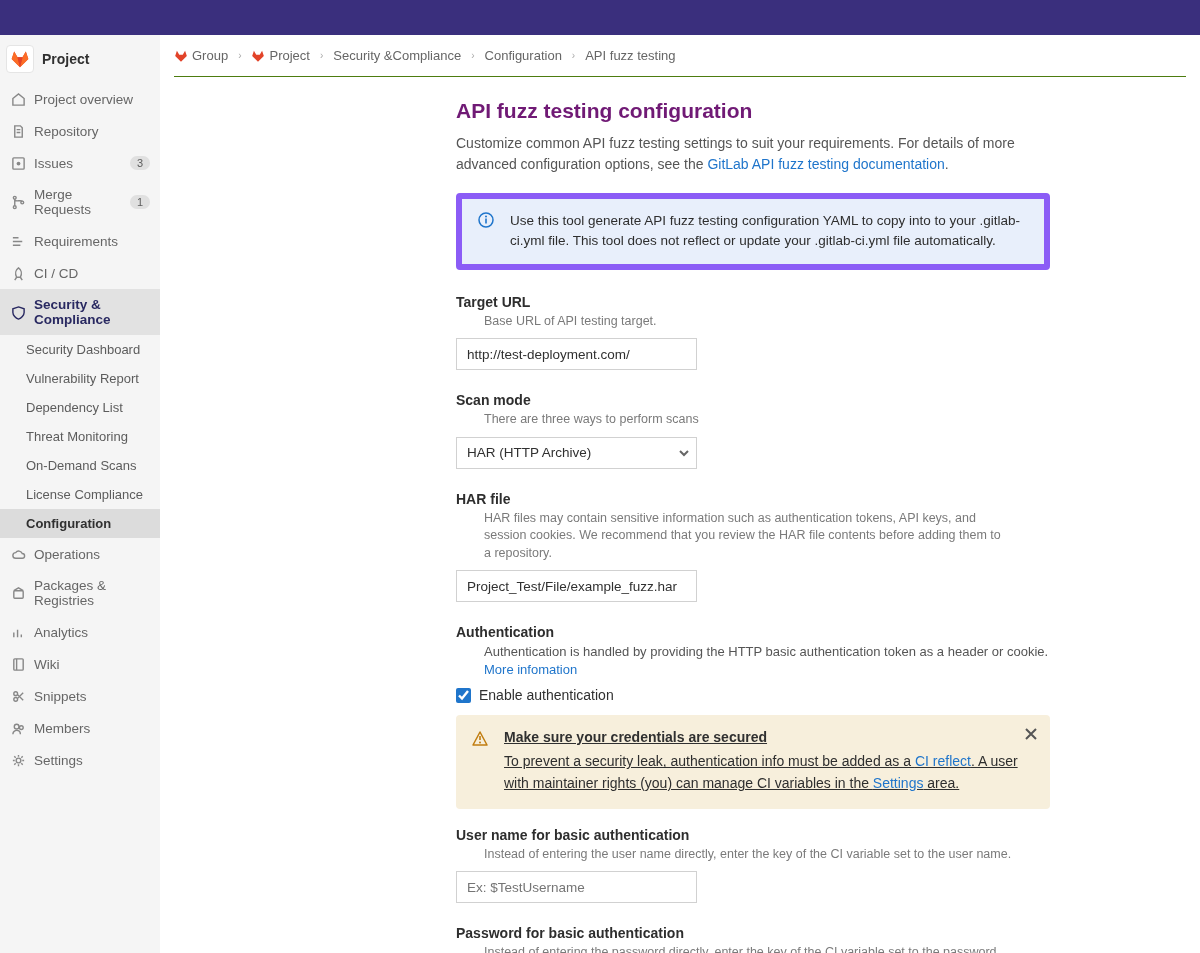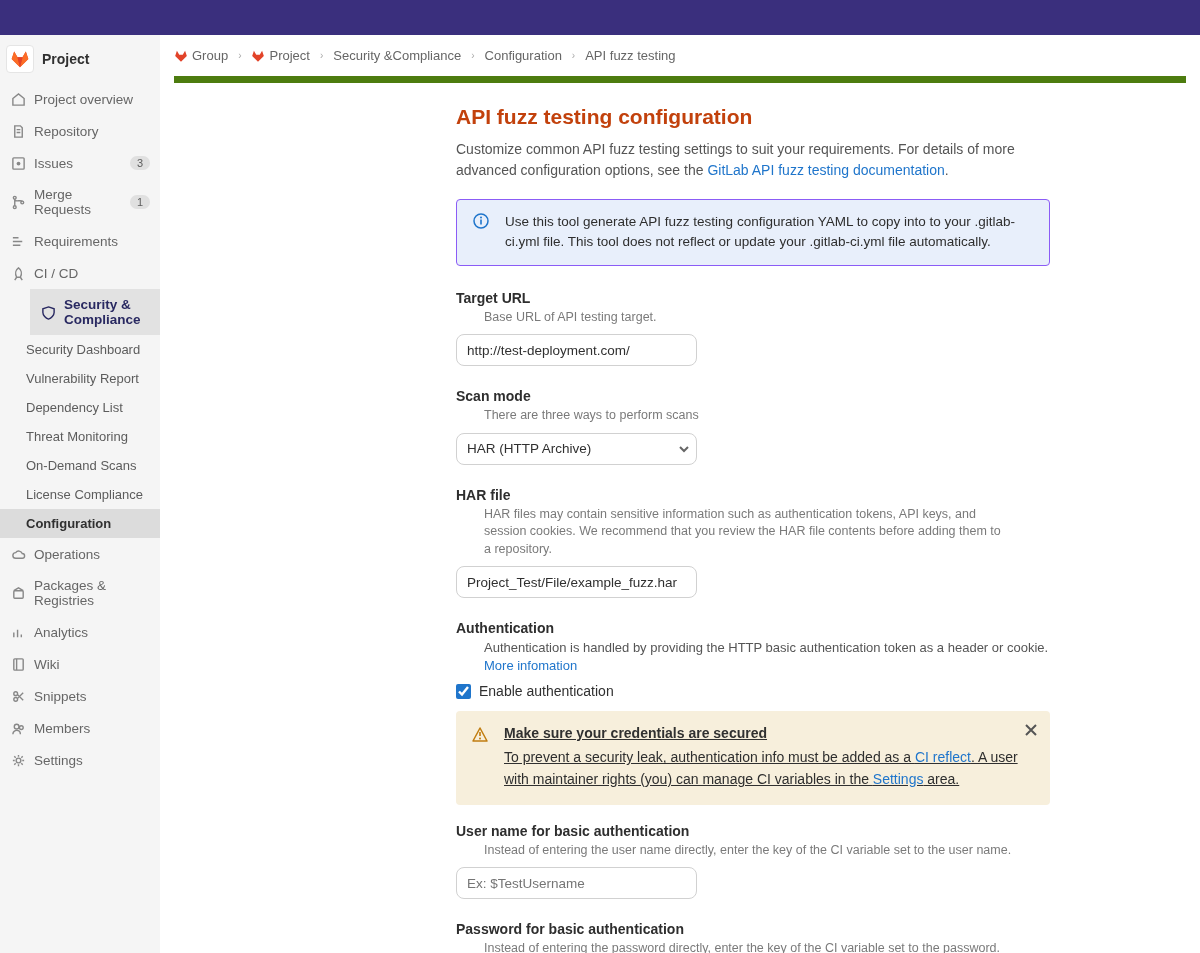--- a/index.html
+++ b/index.html
@@ -7,42 +7,42 @@
 .topbar { height: 35px; background: #3a2f7d; }
 .layout { display: flex; }
 .sidebar { width: 160px; background: #f5f5f5; min-height: 918px; flex-shrink: 0; }
 .project-header { display: flex; align-items: center; padding: 10px 8px 10px 6px; }
 .project-logo { width: 28px; height: 28px; background: #fff; border: 1px solid #e5e5e5; border-radius: 4px; display: flex; align-items: center; justify-content: center; margin-right: 8px; }
 .project-logo svg { width: 20px; height: 20px; }
 .project-title { font-weight: 600; font-size: 14px; color: #303030; }
 .nav-item { display: flex; align-items: center; padding: 8px 10px; font-size: 13.5px; color: #666; cursor: pointer; }
 .nav-item .icon { width: 16px; height: 16px; margin-right: 8px; display: flex; align-items: center; justify-content: center; flex-shrink:0; }
 .nav-item .icon svg { width: 15px; height: 15px; stroke: #888; fill: none; stroke-width: 1.5; }
-.nav-item.active { background: #e2e2e2; font-weight: 600; color: #292961; margin-left: 30px; }
+.nav-item.active { background: #e2e2e2; font-weight: 600; color: #292961; }
 .nav-item.active .icon svg { stroke: #292961; }
 .nav-item .badge { margin-left: auto; background: #e0e0e0; border-radius: 9px; font-size: 11px; padding: 1px 7px; color: #5c5c5c; }
 .sub-item { padding: 7px 10px 7px 26px; font-size: 13px; color: #5c5c5c; cursor: pointer; }
 .sub-item.active { background: #dcdcdc; font-weight: 600; color: #303030; }
 .main { flex: 1; padding: 0 14px 30px 14px; }
-.breadcrumb { display: flex; align-items: center; font-size: 13px; color: #666; padding: 13px 0; border-bottom: 7px solid #4d7c0f; }
+.breadcrumb { display: flex; align-items: center; font-size: 13px; color: #666; padding: 13px 0; border-bottom: 1px solid #4d7c0f; }
 .crumb { display: flex; align-items: center; cursor: pointer; }
 .crumb-sep { margin: 0 10px; color: #aaa; font-size: 10px; }
 .crumb .tanuki { width: 14px; height: 14px; margin-right: 4px; }
 .content { max-width: 740px; margin: 0 auto; padding-top: 22px; padding-left: 146px; }
-h1 { font-size: 21px; font-weight: 700; margin-bottom: 10px; color: #c2410c; }
+h1 { font-size: 21px; font-weight: 700; margin-bottom: 10px; color: #701a75; }
 .desc { font-size: 14px; color: #555; margin-bottom: 18px; line-height: 1.5; }
 .desc a, a.link { color: #1f75cb; text-decoration: none; }
-.info-banner { background: #e8effb; border: 1px solid #8b5cf6; border-radius: 4px; padding: 12px 16px; display: flex; margin-bottom: 24px; }
+.info-banner { background: #e8effb; border: 6px solid #8b5cf6; border-radius: 4px; padding: 12px 16px; display: flex; margin-bottom: 24px; }
 .info-banner .iicon { width: 16px; height: 16px; flex-shrink: 0; margin-right: 16px; margin-top:1px; }
 .info-banner .iicon svg { width: 16px; height: 16px; }
 .info-banner .txt { font-size: 13.5px; color: #2e2e2e; line-height: 1.5; }
 .field { margin-bottom: 22px; }
 .field-label { font-weight: 600; font-size: 14px; color: #2e2e2e; margin-bottom: 3px; }
 .field-help { font-size: 12.5px; color: #7a7a7a; margin-bottom: 8px; line-height: 1.4; margin-left: 28px; }
-.input, .select { width: 241px; height: 32px; border: 1px solid #d1d1d1; border-radius: 8px; padding: 0 10px; font-size: 13.5px; color: #303030; background: #fff; }
+.input, .select { width: 241px; height: 32px; border: 1px solid #d1d1d1; border-radius: 0; padding: 0 10px; font-size: 13.5px; color: #303030; background: #fff; }
 .select-wrap { position: relative; width: 241px; }
 .select-wrap .chev { position: absolute; right: 8px; top: 50%; transform: translateY(-50%); pointer-events: none; }
 .select-wrap .chev svg { width: 10px; height: 10px; stroke: #666; fill: none; stroke-width: 2; }
 .checkbox-row { display: flex; align-items: center; margin-top: 8px; }
 .checkbox-row input[type=checkbox] { width: 15px; height: 15px; accent-color: #1f75cb; margin-right: 8px; }
 .checkbox-row label { font-size: 14px; color: #303030; }
 .warn-banner { background: #f7efdc; border-radius: 4px; padding: 14px 16px; display: flex; margin-top: 12px; position: relative; margin-bottom: 18px; }
 .warn-banner .wicon { width: 16px; height: 16px; flex-shrink:0; margin-right: 16px; margin-top:2px; }
 .warn-banner .wicon svg { width: 16px; height: 16px; }
 .warn-banner .wcontent { flex: 1; text-decoration: underline; }

